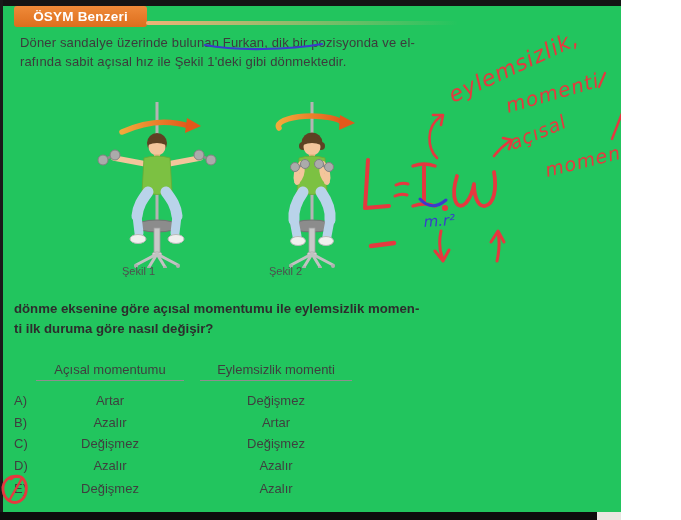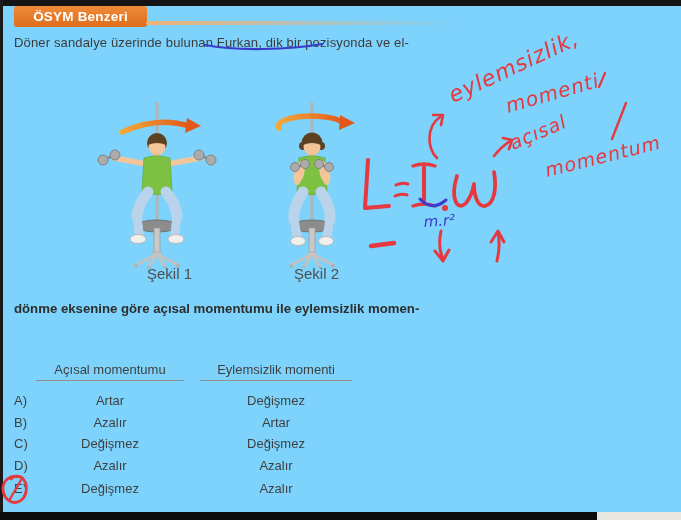--- a/index.html
+++ b/index.html
@@ -1,18 +1,18 @@
 <!DOCTYPE html>
 <html><head>
 <meta charset="utf-8">
 <style>
   html,body{margin:0;padding:0;}
   #stage{
-    position:relative;width:681px;height:520px;overflow:hidden;
-    background:#7dd3fc;
+    position:relative;width:621px;height:520px;overflow:hidden;
+    background:#22c55e;
     font-family:"Liberation Sans", sans-serif;
   }
   .bar{position:absolute;}
   #bar-top{left:0;top:0;width:681px;height:6px;background:#141414;}
   #bar-left{left:0;top:0;width:3px;height:520px;background:#1a1a1a;}
   #bar-bottom-dark{left:0;top:512px;width:597px;height:8px;background:#0d0d0d;}
   #bar-bottom-light{left:597px;top:512px;width:84px;height:8px;background:#e9e7e2;}
 
   #badge{
     position:absolute;left:14px;top:6px;width:133px;height:21px;
@@ -20,25 +20,25 @@
     border-radius:3px;display:flex;align-items:center;justify-content:center;
     color:#ffffff;font-weight:bold;font-size:13.5px;letter-spacing:.2px;
   }
   #badge-rule{
     position:absolute;left:146px;top:21px;width:312px;height:4px;
     background:linear-gradient(to right,#f0b276,rgba(247,231,214,0));
     border-radius:2px;
   }
 
   .textblock{position:absolute;color:#3c3c3c;}
-  #intro{left:14px;top:33px;width:452px;font-size:13px;line-height:19.4px;letter-spacing:.15px;}
+  #intro{left:20px;top:33px;width:452px;font-size:13px;line-height:19.4px;letter-spacing:.15px;}
   #question{left:14px;top:299px;width:460px;font-size:13.2px;line-height:19.6px;font-weight:bold;color:#2d2d2d;}
   .tline{white-space:nowrap;}
 
-  .figlabel{position:absolute;top:265px;width:70px;text-align:right;font-size:15px;color:#4e4e4e;}
+  .figlabel{position:absolute;top:265px;width:70px;text-align:left;font-size:11px;color:#4e4e4e;}
   #fig1-label{left:122px;}
   #fig2-label{left:269px;}
   .figsvg{position:absolute;top:100px;width:130px;height:168px;}
   #fig1{left:92px;}
   #fig2{left:247px;}
 
   #options{position:absolute;left:14px;top:362px;width:340px;height:145px;font-size:13px;color:#3f3f3f;}
   .hdr{position:absolute;top:0;text-align:center;padding-bottom:3px;border-bottom:1.5px solid #8f8f8f;}
   #hdr1{left:22px;width:148px;}
   #hdr2{left:186px;width:152px;}
@@ -66,20 +66,21 @@
   <div id="bar-bottom-dark" class="bar"></div>
   <div id="bar-bottom-light" class="bar"></div>
 
   <div id="badge">
     <span>ÖSYM Benzeri</span>
   </div>
   <div id="badge-rule"></div>
 
   <div id="intro" class="textblock">
     <div class="tline">Döner sandalye üzerinde bulunan Furkan, dik bir pozisyonda ve el-</div>
+    <div class="tline">rafında sabit açısal hız ile Şekil 1'deki gibi dönmektedir.</div>
   </div>
 
   <svg id="fig1" class="figsvg" viewBox="0 0 130 168">
     <defs>
       <linearGradient id="og1" x1="0" y1="0" x2="1" y2="0">
         <stop offset="0" stop-color="#f2a93b"></stop>
           <stop offset="1" stop-color="#e2581b"></stop>
       </linearGradient>
     </defs>
     <line x1="65" y1="2" x2="65" y2="128" stroke="#b4b4b4" stroke-width="3"></line>
@@ -185,20 +186,21 @@
       <ellipse cx="51" cy="141" rx="7.5" ry="4.5" fill="#f0f0ee" stroke="#b9b9b9" stroke-width="1"></ellipse>
       <ellipse cx="79" cy="141" rx="7.5" ry="4.5" fill="#f0f0ee" stroke="#b9b9b9" stroke-width="1"></ellipse>
     </g>
   </svg>
 
   <div id="fig1-label" class="figlabel">Şekil 1</div>
   <div id="fig2-label" class="figlabel">Şekil 2</div>
 
   <div id="question" class="textblock">
     <div class="tline">dönme eksenine göre açısal momentumu ile eylemsizlik momen-</div>
+    <div class="tline">ti ilk duruma göre nasıl değişir?</div>
   </div>
 
   <div id="options">
     <div id="hdr1" class="hdr">Açısal momentumu</div>
     <div id="hdr2" class="hdr">Eylemsizlik momenti</div>
 
     <div class="opt-row" style="top:31px">
       <span class="opt-letter">A)</span>
       <span class="opt-c1">Artar</span>
       <span class="opt-c2">Değişmez</span>

